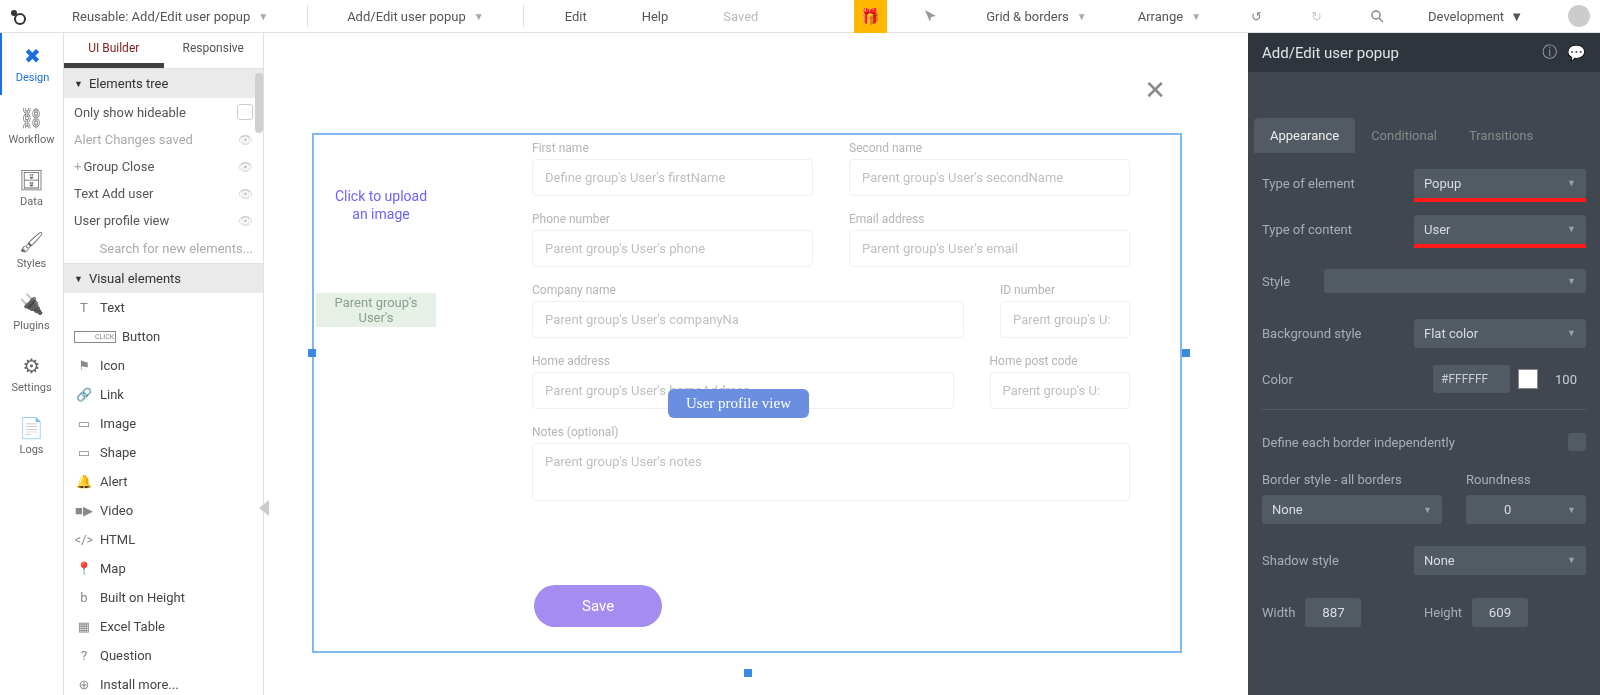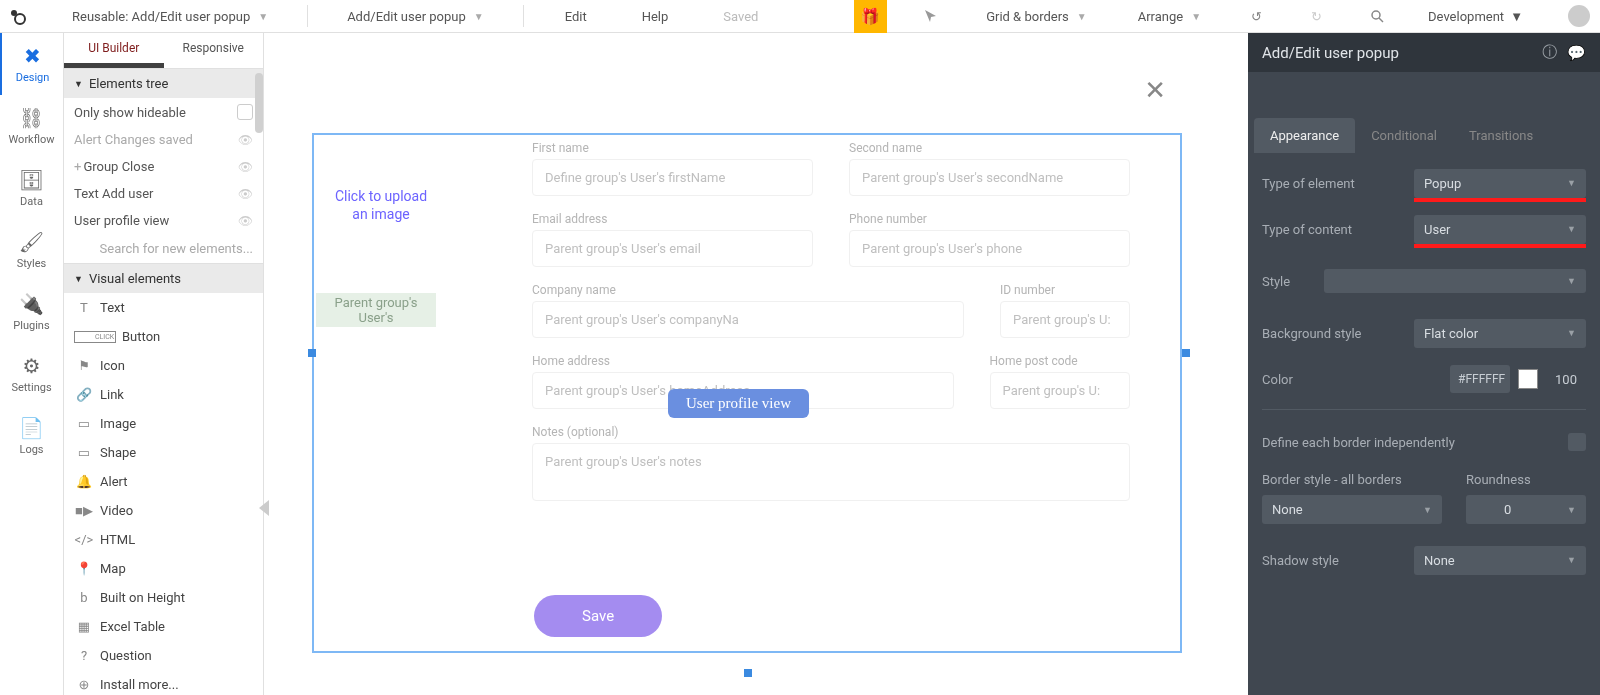--- a/index.html
+++ b/index.html
@@ -53,38 +53,38 @@
 .popup-frame .upload { position:absolute; left:12px; top:52px; width:110px; color:#6c63ff; font-size:14px; text-align:center; line-height:1.3;}
 .popup-frame .userlabel { position:absolute; left:2px; top:158px; width:120px; background:#e6f0e6; color:#8aa08a; font-size:13px; text-align:center; padding:2px 0;}
 .form-grid { position:absolute; left:218px; top:6px; right:50px; }
 .frow { display:flex; gap:36px; margin-bottom: 16px;}
 .fcol { flex:1; }
 .fcol.wide { flex: 2.4; }
 .fcol.narrow { flex: 0.8; }
 .flabel { font-size:12px; color:#b5b5b5; margin-bottom:4px;}
 .finput { border:1px solid #f0f0f0; border-radius:4px; padding:10px 12px; font-size:13px; color:#bfbfbf; background:#fff; white-space:nowrap; overflow:hidden;}
 .center-badge { position:absolute; left:354px; top:254px; background:#6a8fe0; color:#fff; padding:6px 18px; border-radius:6px; font-size:15px; font-family: Georgia, serif;}
-.save-btn { position:absolute; left:220px; bottom:14px; background:#a48cf0; color:#fff; border:none; border-radius:24px; padding:12px 48px; font-size:15px;}
+.save-btn { position:absolute; left:220px; bottom:24px; background:#a48cf0; color:#fff; border:none; border-radius:24px; padding:12px 48px; font-size:15px;}
 
 
 .inspector { position:absolute; right:0; top:33px; width:352px; bottom:0; background:#404750; color:#c8ced4; font-size:13px; }
 .inspector .ihdr { background:#2f353c; padding: 10px 14px; font-size:15px; color:#e0e4e8; display:flex; align-items:center;}
 .inspector .ihdr .sp { flex:1; }
 .inspector .ihdr .hic { margin-left:10px; color:#9aa0a6;}
 .inspector .tabs { display:flex; padding: 6px 6px 0 6px; }
 .inspector .tabs .t { padding:10px 16px; color:#888; border-radius:4px 4px 0 0; cursor:pointer;margin-top:40px;}
 .inspector .tabs .t.active { background:#525a63; color:#eee;}
 .inspector .body { padding: 14px; }
 .inspector .prow { display:flex; align-items:center; margin-bottom: 14px; min-height:32px;}
 .inspector .plabel { flex:1; color:#a8aeb5;}
 .inspector .psel { width: 172px; background:#525a63; border-radius:3px; padding:7px 10px; color:#d8dde2; display:flex; align-items:center; position:relative;}
 .inspector .psel .chev { margin-left:auto; font-size:9px; color:#9aa0a6;}
 .inspector .psel.highlight::after { content:''; position:absolute; left:0; right:0; bottom:-4px; height:4px; background:#ff1a1a;}
 .inspector .colorrow { display:flex; align-items:center; gap:8px;}
-.inspector .colhex { background:#525a63; padding:7px 8px; border-radius:3px; width:60px; font-size:12px;}
+.inspector .colhex { background:#525a63; padding:7px 8px; border-radius:3px; width:77px; font-size:12px;}
 .inspector .swatch { width:20px; height:20px; background:#fff; border:1px solid #888;}
 .inspector .opac { width:40px; text-align:center;}
 .inspector .divider { height:1px; background:#525a63; margin: 10px 0 16px;}
 .inspector .twocol { display:flex; gap:24px;}
 .inspector .twocol .c1 { flex:1.5;}
 .inspector .twocol .c2 { flex:1;}
 .inspector .numin { width:56px; background:#525a63; padding:7px 8px; border-radius:3px; border:none; color:#d8dde2; text-align:center;}
 .inspector .chk { width:18px; height:18px; background:#525a63; border-radius:3px;}
 
 svg { display:block; }
@@ -284,26 +284,26 @@
             <div class="flabel">First name</div>
             <div class="finput">Define group's User's firstName</div>
           </div>
         <div class="fcol">
             <div class="flabel">Second name</div>
             <div class="finput">Parent group's User's secondName</div>
           </div>
       </div>
       <div class="frow">
         <div class="fcol">
+            <div class="flabel">Phone number</div>
+            <div class="finput">Parent group's User's phone</div>
+          </div>
+        <div class="fcol">
             <div class="flabel">Email address</div>
             <div class="finput">Parent group's User's email</div>
-          </div>
-        <div class="fcol">
-            <div class="flabel">Phone number</div>
-            <div class="finput">Parent group's User's phone</div>
           </div>
       </div>
       <div class="frow">
         <div class="fcol">
             <div class="flabel">Company name</div>
             <div class="finput">Parent group's User's companyNa</div>
           </div>
         <div class="fcol" style="max-width:130px">
             <div class="flabel">ID number</div>
             <div class="finput">Parent group's U:</div>
@@ -406,14 +406,24 @@
           </div>
       </div>
     </div>
     <div class="prow" style="margin-top:20px">
       <div class="plabel">Shadow style</div>
       <div class="psel">
           <span>None</span>
           <span class="chev">▼</span>
         </div>
     </div>
+    <div class="prow" style="margin-top:20px">
+      <div style="flex:1;display:flex;align-items:center;gap:10px">
+        <span class="plabel" style="flex:0">Width</span>
+        <input class="numin" value="887" style="">
+      </div>
+      <div style="flex:1;display:flex;align-items:center;gap:10px">
+        <span class="plabel" style="flex:0">Height</span>
+        <input class="numin" value="609" style="">
+      </div>
+    </div>
   </div>
 </div>
 
 </body></html>

